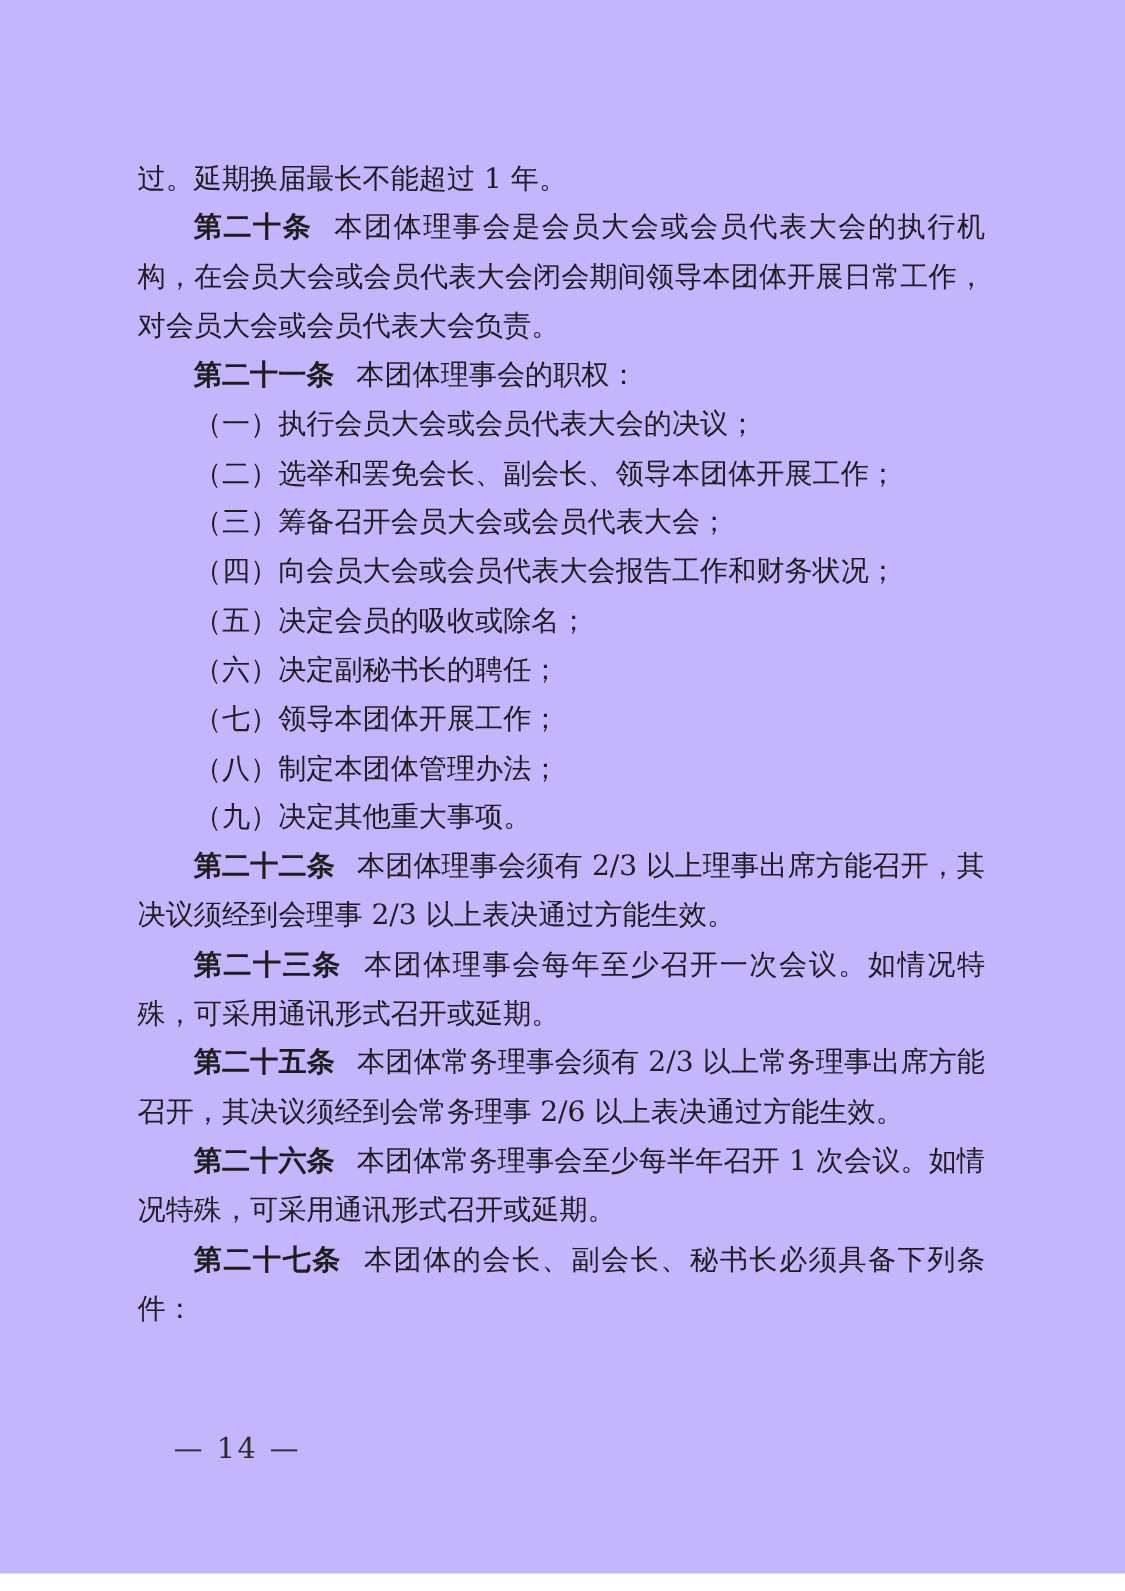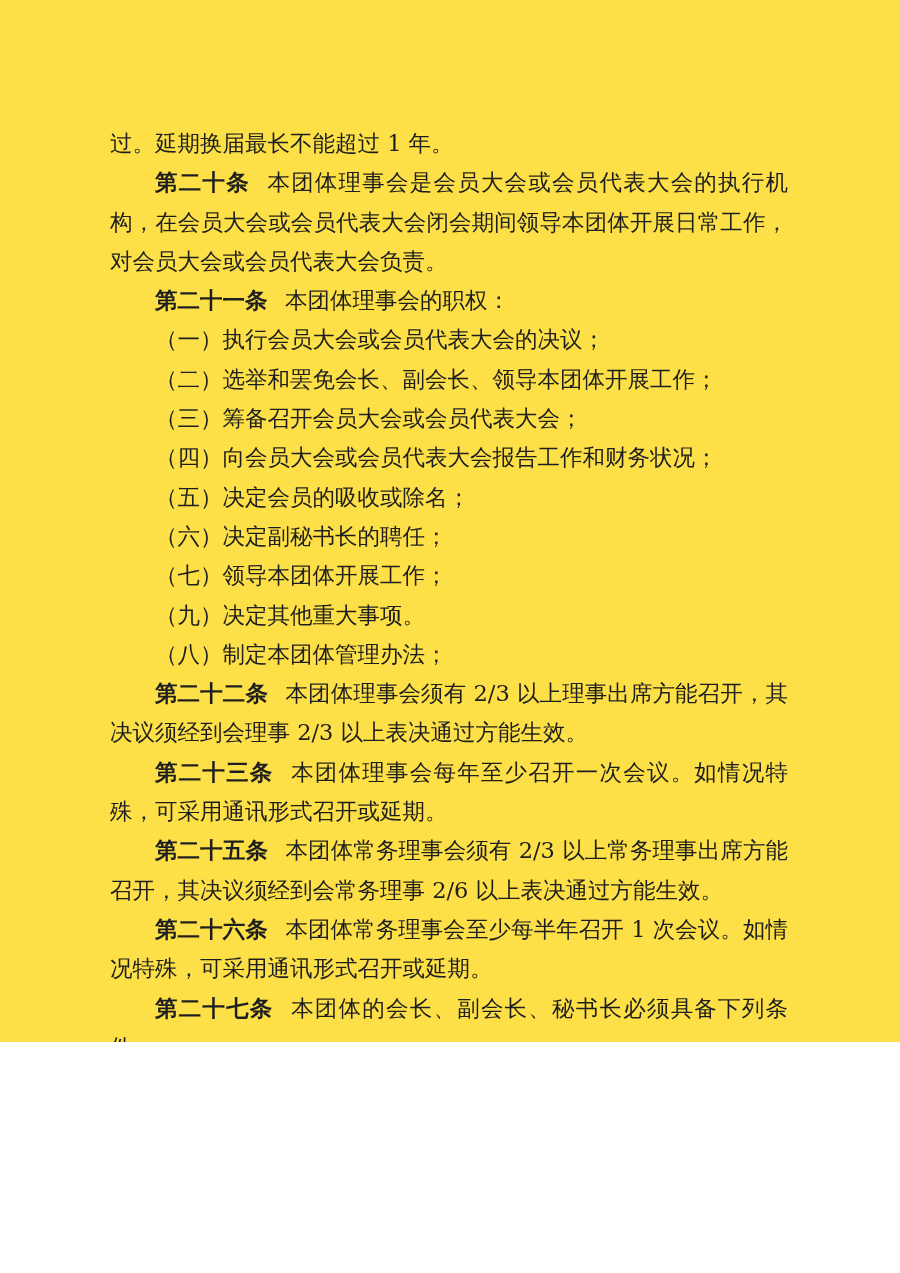--- a/index.html
+++ b/index.html
@@ -3,22 +3,22 @@
 <meta charset="utf-8">
 <style>
   html, body {
     margin: 0;
     padding: 0;
     background: #ffffff;
   }
   .page {
     position: relative;
     width: 900px;
-    height: 1042px;
-    background: #fde047;
+    height: 1259px;
+    background: #c4b5fd;
     overflow: hidden;
   }
   .doc-body {
     position: absolute;
     left: 110px;
     top: 124px;
     width: 678px;
     font-family: "DejaVu Serif", "Liberation Serif", serif;
     font-size: 22.5px;
     line-height: 39.3px;
@@ -61,22 +61,22 @@
 
     <p class="article"><span class="article-label">第二十一条</span><span>本团体理事会的职权：</span></p>
 
     <p class="item">（一）执行会员大会或会员代表大会的决议；</p>
     <p class="item">（二）选举和罢免会长、副会长、领导本团体开展工作；</p>
     <p class="item">（三）筹备召开会员大会或会员代表大会；</p>
     <p class="item">（四）向会员大会或会员代表大会报告工作和财务状况；</p>
     <p class="item">（五）决定会员的吸收或除名；</p>
     <p class="item">（六）决定副秘书长的聘任；</p>
     <p class="item">（七）领导本团体开展工作；</p>
+    <p class="item">（八）制定本团体管理办法；</p>
     <p class="item">（九）决定其他重大事项。</p>
-    <p class="item">（八）制定本团体管理办法；</p>
 
     <p class="article"><span class="article-label">第二十二条</span><span>本团体理事会须有 2/3 以上理事出席方能召开，其决议须经到会理事 2/3 以上表决通过方能生效。</span></p>
 
     <p class="article"><span class="article-label">第二十三条</span><span>本团体理事会每年至少召开一次会议。如情况特殊，可采用通讯形式召开或延期。</span></p>
 
 
     <p class="article"><span class="article-label">第二十五条</span><span>本团体常务理事会须有 2/3 以上常务理事出席方能召开，其决议须经到会常务理事 2/6 以上表决通过方能生效。</span></p>
 
     <p class="article"><span class="article-label">第二十六条</span><span>本团体常务理事会至少每半年召开 1 次会议。如情况特殊，可采用通讯形式召开或延期。</span></p>
 

